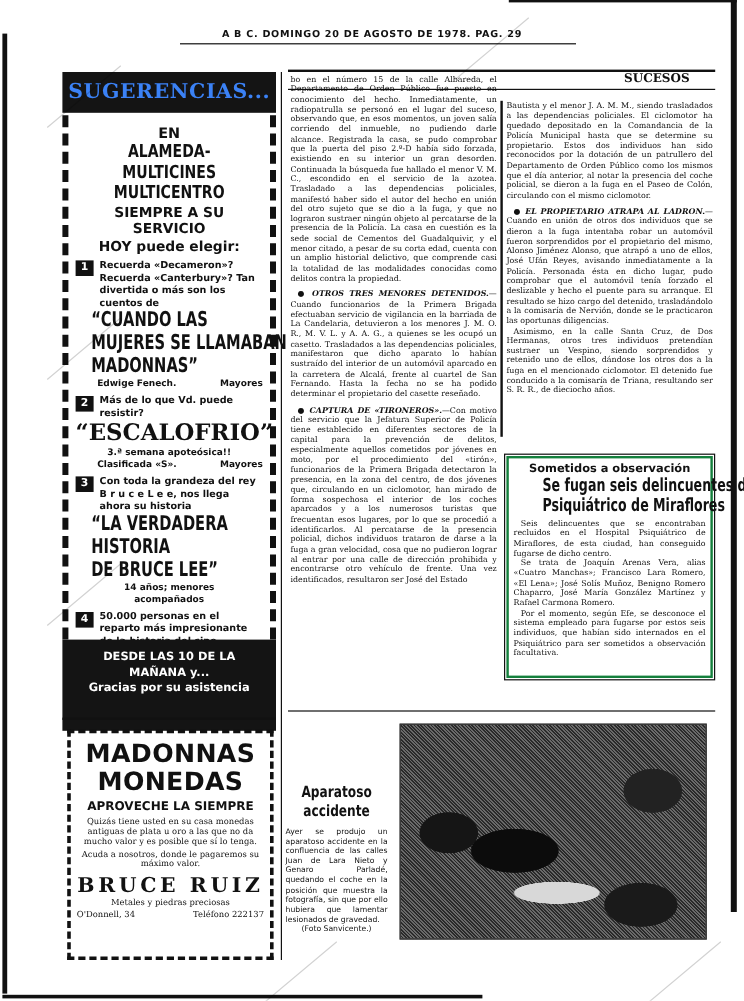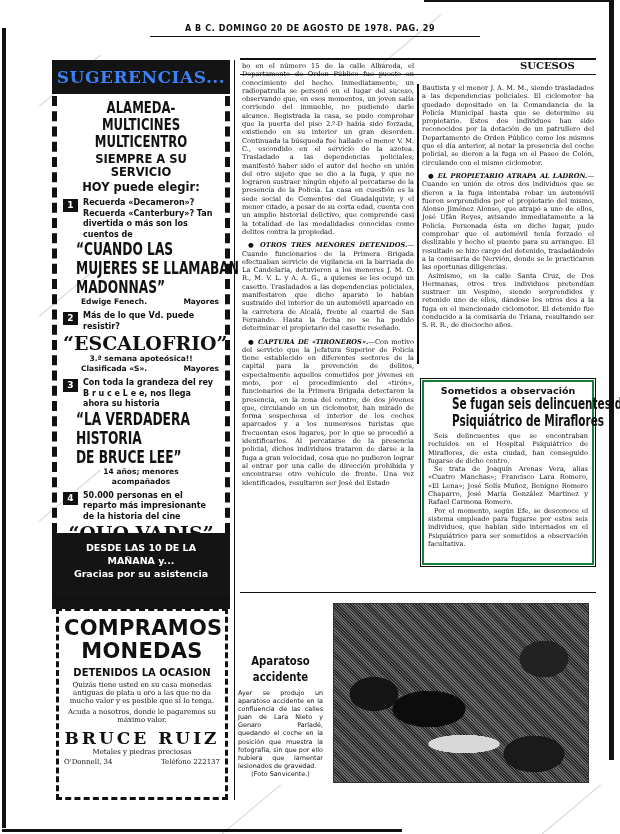--- a/index.html
+++ b/index.html
@@ -111,20 +111,21 @@
 <div class="rule" style="left:150px;top:36px;width:330px;height:1px;"></div>
 <div class="rule" style="left:240px;top:58px;width:356px;height:2px;"></div>
 <div class="sucesos">SUCESOS</div>
 <div class="rule" style="left:240px;top:74px;width:356px;height:1px;"></div>
 
 <div class="rule" style="left:234px;top:60px;width:1px;height:740px;"></div>
 <div class="rule" style="left:417px;top:84px;width:2px;height:280px;"></div>
 
 <div class="sug-head">SUGERENCIAS...</div>
 <div class="sug-body">
+  <div class="en">EN</div>
   <div class="cine">ALAMEDA-MULTICINES</div>
   <div class="cine">MULTICENTRO</div>
   <div class="siempre">SIEMPRE A SU SERVICIO</div>
   <div class="siempre">HOY puede elegir:</div>
 
   <div class="item">
     <div class="num">1</div>
     <div class="txt">Recuerda «Decameron»? Recuerda «Canterbury»? Tan divertida o más son los cuentos de</div>
   </div>
   <div class="film-cond">“CUANDO LAS</div>
@@ -166,23 +167,23 @@
   <div class="small-c">Autorizada todos</div>
 </div>
 <div class="desde">
   <div>DESDE LAS 10 DE LA</div>
   <div>MAÑANA y...</div>
   <div>Gracias por su asistencia</div>
 </div>
 <div class="rule" style="left:52px;top:598px;width:178px;height:2px;"></div>
 
 <div class="compramos">
-  <div class="big">COMPRAMOS</div>
+  <div class="big">MADONNAS</div>
   <div class="big">MONEDAS</div>
-  <div class="apro">DETENIDOS LA OCASION</div>
+  <div class="apro">APROVECHE LA SIEMPRE</div>
   <div class="sub">Quizás tiene usted en su casa monedas antiguas de plata u oro a las que no da mucho valor y es posible que sí lo tenga.</div>
   <div class="sub" style="margin-top:3px;">Acuda a nosotros, donde le pagaremos su máximo valor.</div>
   <div class="casa">BRUCE RUIZ</div>
   <div class="sub">Metales y piedras preciosas</div>
   <div class="foot">
     <span>O'Donnell, 34</span>
     <span>Teléfono 222137</span>
   </div>
 </div>
 

